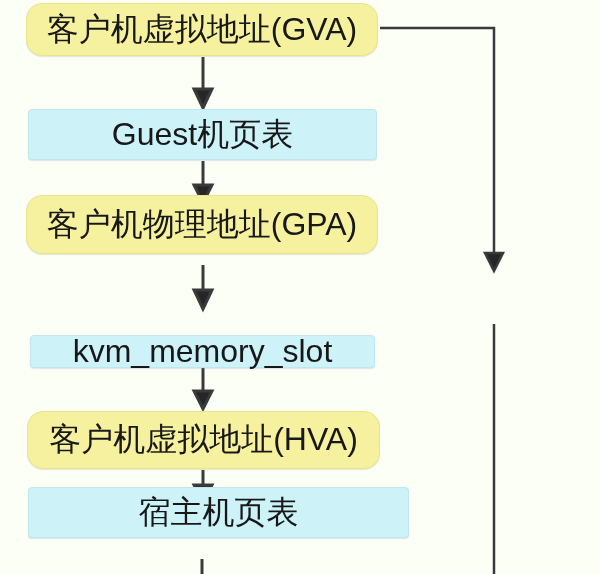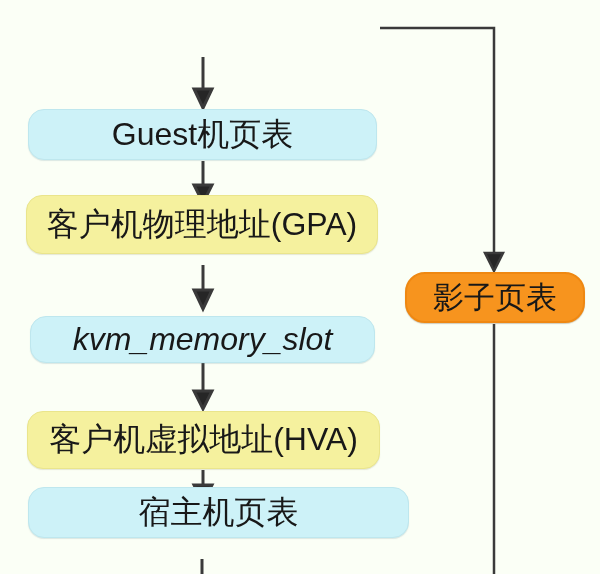--- a/index.html
+++ b/index.html
@@ -35,33 +35,33 @@
   }
   .node.yellow {
     background: #F5F19E;
     border: 1px solid #EAE58C;
     border-radius: 16px;
     box-shadow: 0 1px 1px rgba(160,160,110,0.25);
   }
   .node.cyan {
     background: #CDF2F8;
     border: 1px solid #BEE7EE;
-    border-radius: 16px;
+    border-radius: 4px;
     box-shadow: 0 1px 1px rgba(120,160,170,0.25);
   }
   .node.orange {
     background: #F7941E;
     border: 2px solid #EF8812;
     border-radius: 20px;
     box-shadow: 0 1px 1px rgba(130,110,80,0.35);
   }
   .n-gva    { left: 26px;  top: 3px;   width: 352px; height: 53px; }
   .n-guest  { left: 28px;  top: 109px; width: 349px; height: 51px; }
   .n-gpa    { left: 26px;  top: 195px; width: 352px; height: 59px; }
-  .n-kvm    { left: 30px;  top: 316px; width: 345px; height: 47px; font-style: italic; }
+  .n-kvm    { left: 30px;  top: 335px; width: 345px; height: 33px; }
   .n-hva    { left: 27px;  top: 411px; width: 353px; height: 58px; }
   .n-host   { left: 28px;  top: 487px; width: 381px; height: 51px; }
   .n-shadow { left: 405px; top: 272px; width: 180px; height: 51px; font-size: 31px; }
 </style>
 </head>
 <body>
 
 <div class="canvas">
 
   <svg class="connector-layer" width="600" height="574" viewBox="0 0 600 574">
@@ -90,20 +90,23 @@
     </g>
     <g stroke="#3A3A3A" stroke-width="2.5" fill="#262626">
       <polyline points="380,28 494,28 494,254" fill="none"></polyline>
       <polygon points="485,253 503,253 494,271"></polygon>
     </g>
     <g stroke="#3A3A3A" stroke-width="2.5">
       <line x1="494" y1="324" x2="494" y2="574"></line>
     </g>
   </svg>
 
+  <div class="node yellow n-gva">
+    <span>客户机虚拟地址(GVA)</span>
+  </div>
 
   <div class="node cyan n-guest">
     <span>Guest机页表</span>
   </div>
 
   <div class="node yellow n-gpa">
     <span>客户机物理地址(GPA)</span>
   </div>
 
   <div class="node cyan n-kvm">
@@ -111,17 +114,14 @@
   </div>
 
   <div class="node yellow n-hva">
     <span>客户机虚拟地址(HVA)</span>
   </div>
 
   <div class="node cyan n-host">
     <span>宿主机页表</span>
   </div>
 
-  <div class="node orange n-shadow">
-    <span>影子页表</span>
-  </div>
 
 </div>
 
 </body></html>

